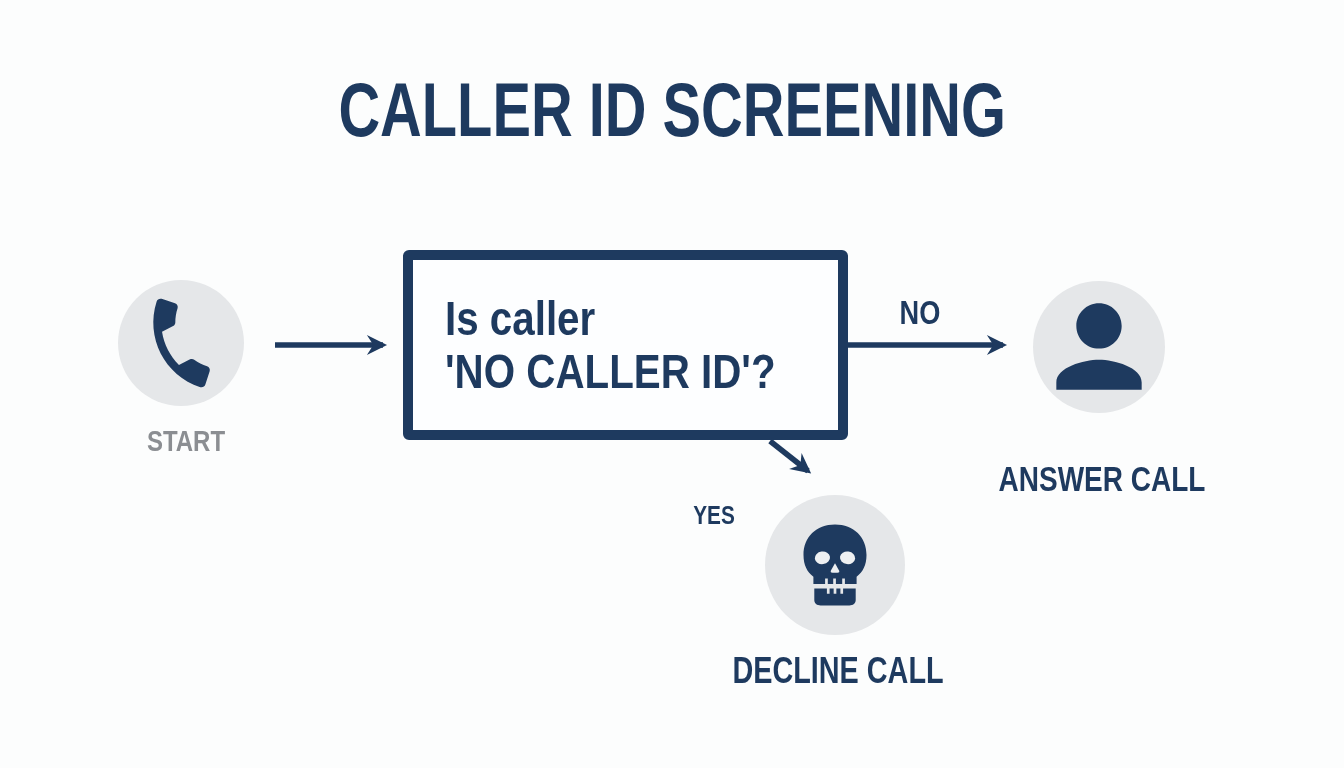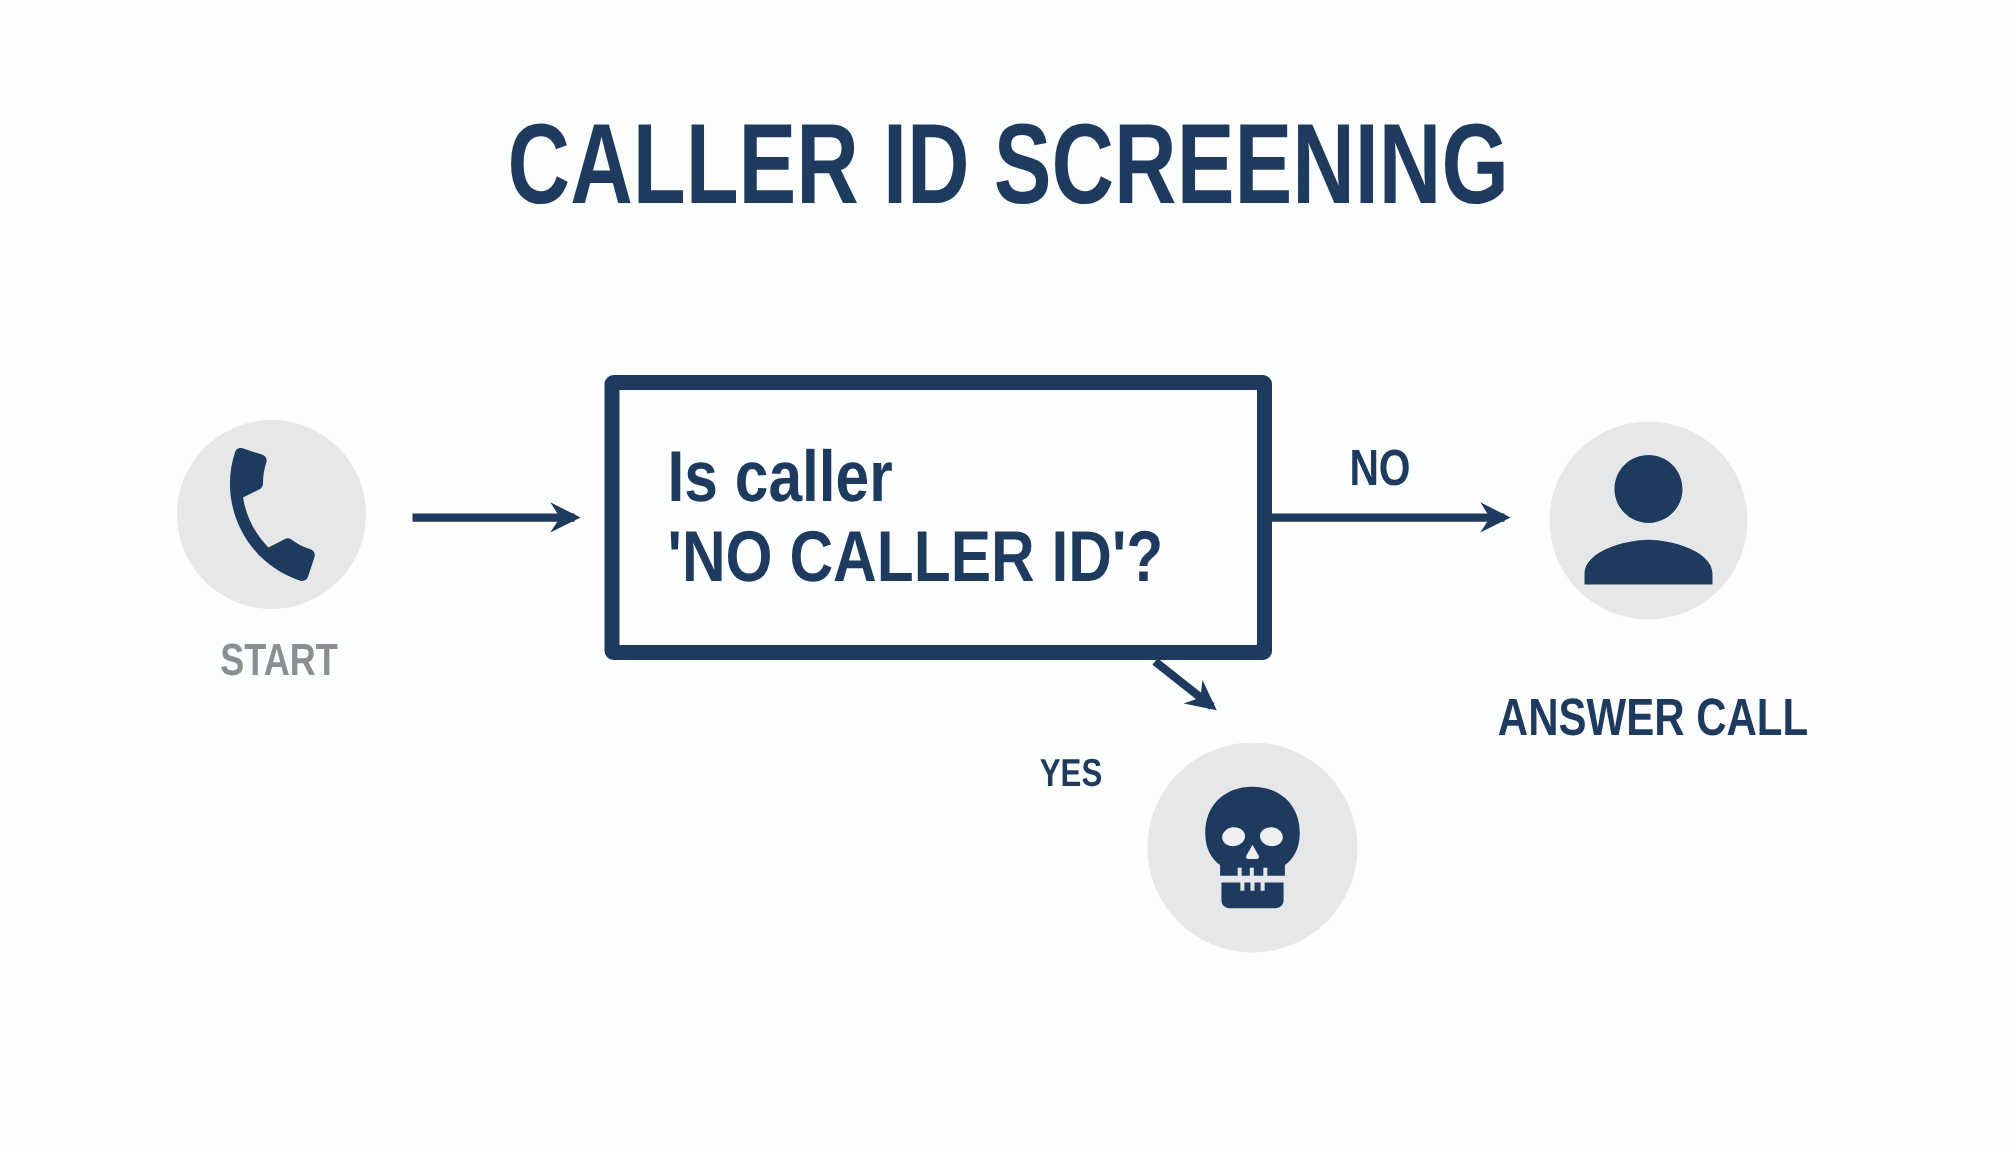--- a/index.html
+++ b/index.html
@@ -127,14 +127,17 @@
 
       <path class="fill-navy" d="M27,76 L41,76 L41,82 L44,82 L44,76 L48.5,76 L48.5,82
         L51.5,82 L51.5,76 L56,76 L56,82 L59,82 L59,76 L73,76 L73,89
         C73,93 70,95 66,95 L34,95 C30,95 27,93 27,89 Z"></path>
 
       <ellipse class="fill-hole" cx="36" cy="42" rx="8.5" ry="7" transform="rotate(-8 36 42)"></ellipse>
       <ellipse class="fill-hole" cx="64" cy="42" rx="8.5" ry="7" transform="rotate(8 64 42)"></ellipse>
       <path class="fill-hole" d="M50,48 L45.5,56 Q44.5,58.5 47.2,58.5 L52.8,58.5 Q55.5,58.5 54.5,56 Z"></path>
     </svg>
   </div>
+  <div class="lbl lbl-decline">
+    <span class="cx">DECLINE CALL</span>
+  </div>
 
 </div>
 
 </body></html>

